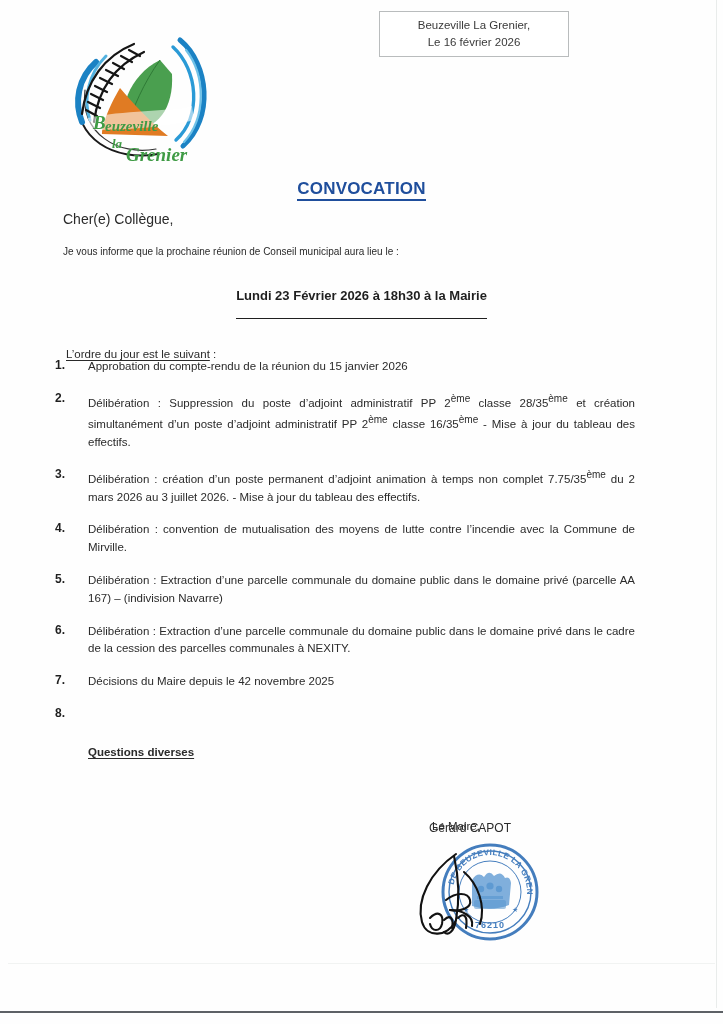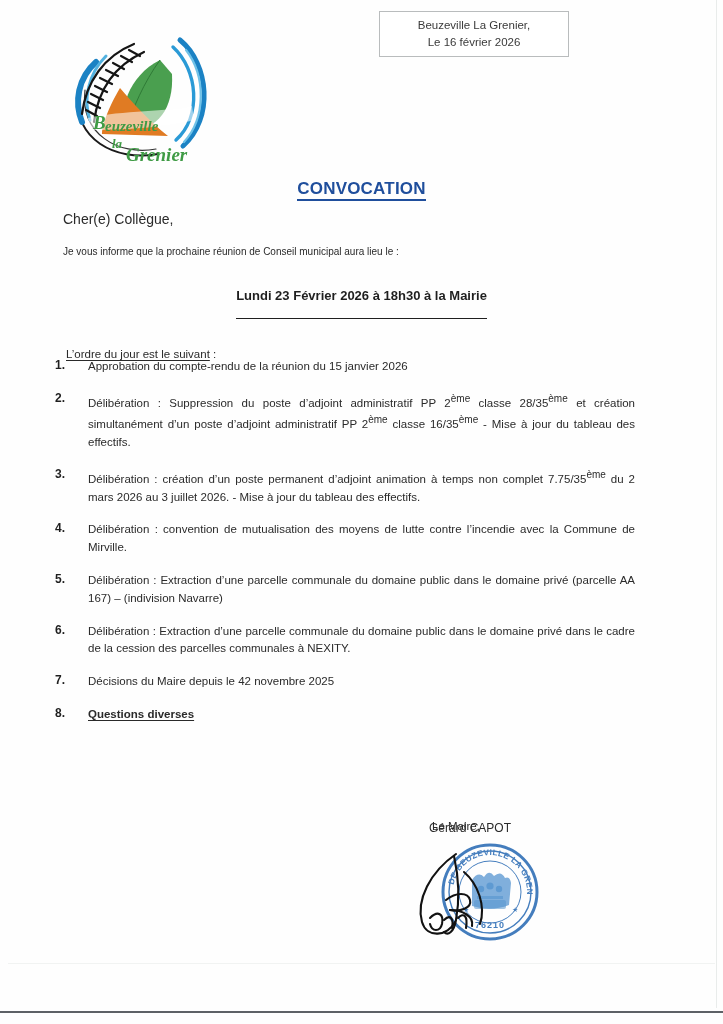--- a/index.html
+++ b/index.html
@@ -154,20 +154,21 @@
     font-size: 11.5px;
     line-height: 1.55;
     text-align: justify;
     color: #2a2a2a;
   }
   .agenda-text.nojustify { text-align: left; }
   .agenda-text.bold-ul {
     font-weight: bold;
     text-decoration: underline;
     text-underline-offset: 2px;
+    margin-top: 38px;
   }
   sup { font-size: 10px; vertical-align: super; }
 
   .closing {
     position: absolute;
     left: 63px;
     top: 749px;
     font-size: 11.5px;
   }
   .sig-role {

